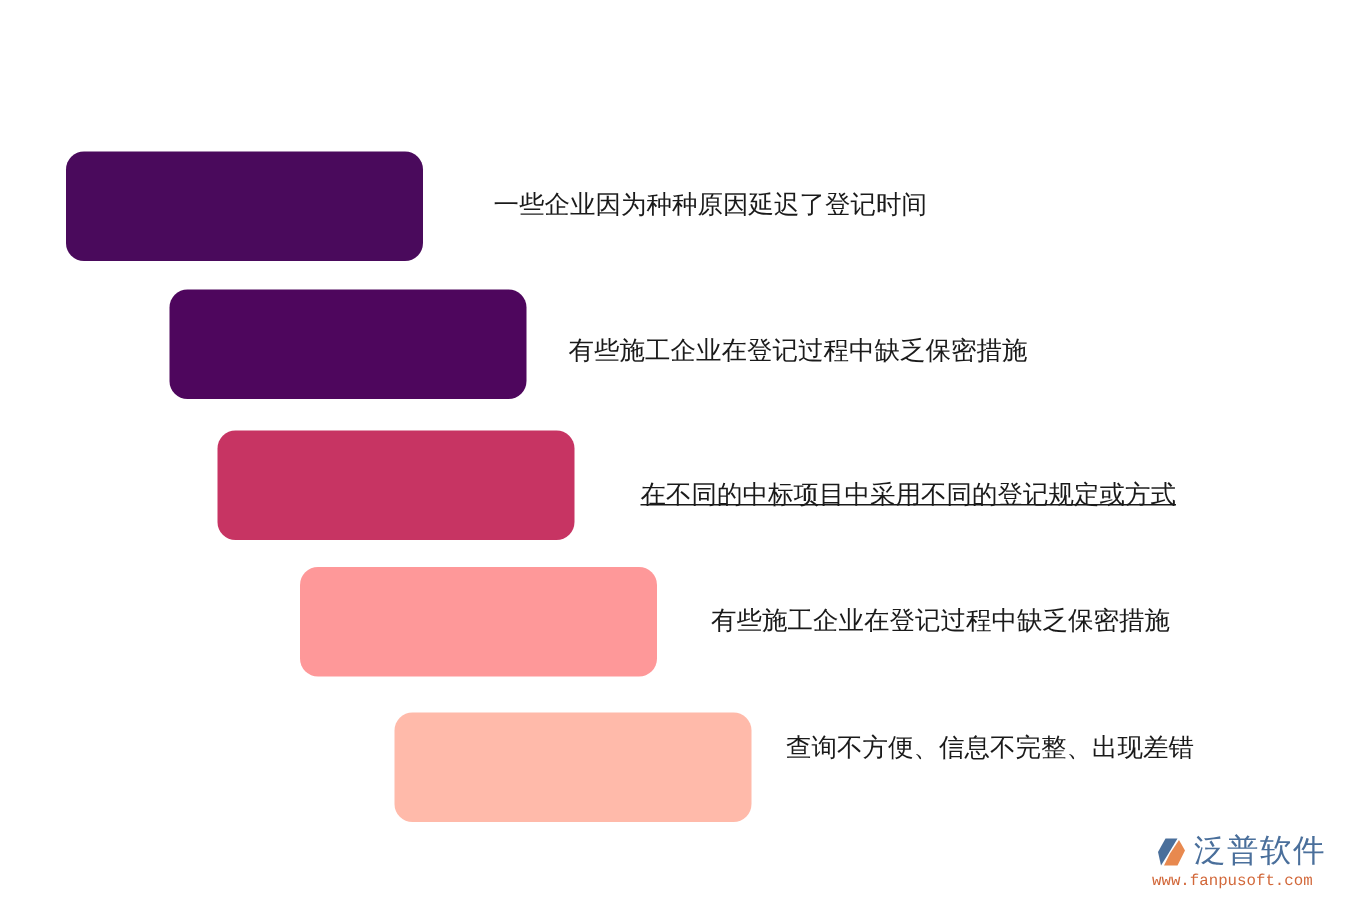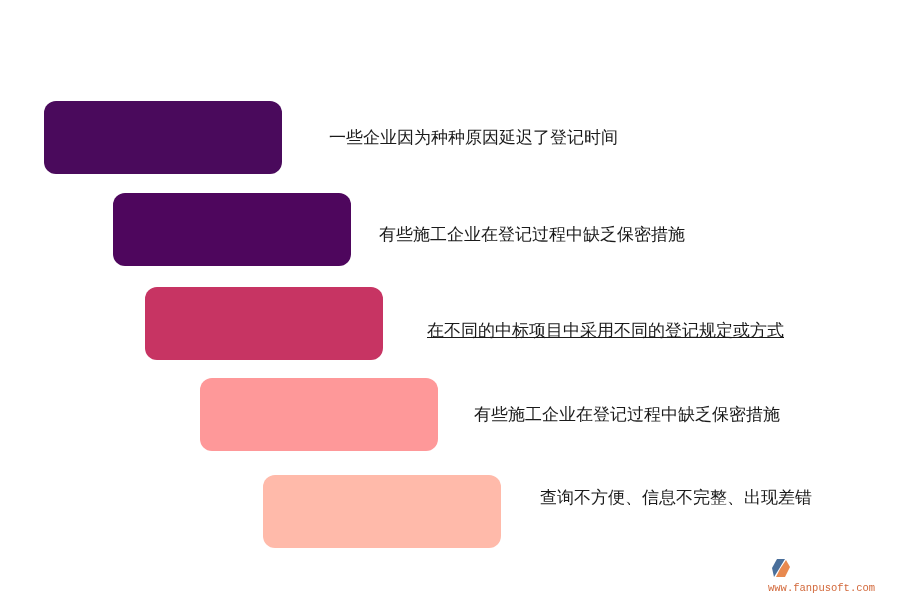--- a/index.html
+++ b/index.html
@@ -35,22 +35,23 @@
   <div class="bar" style="left:113px;top:193px;background:#4e065d;"></div>
   <div class="label" style="left:379px;top:224px;">有些施工企业在登记过程中缺乏保密措施</div>
 
   <div class="bar" style="left:145px;top:287px;background:#c73463;"></div>
   <div class="label" style="left:427px;top:320px;text-decoration:underline;">在不同的中标项目中采用不同的登记规定或方式</div>
 
   <div class="bar" style="left:200px;top:378px;background:#fe9899;"></div>
   <div class="label" style="left:474px;top:404px;">有些施工企业在登记过程中缺乏保密措施</div>
 
   <div class="bar" style="left:263px;top:475px;background:#ffbaaa;"></div>
-  <div class="label" style="left:540px;top:489px;font-family:Liberation Mono, monospace;">查询不方便、信息不完整、出现差错</div>
+  <div class="label" style="left:524px;top:489px;">查询不方便、信息不完整、出现差错</div>
 </div>
 
 <div class="logo">
   <svg class="logo-icon" viewBox="0 0 26 26">
     <path d="M4 13 L9 4 L17 4 L11 14 L6 22 Z" fill="#4a6f9b"></path>
     <path d="M12 14 L18 5 L22 12 L17 22 L8 22 Z" fill="#e8894f"></path>
   </svg>
+  <div class="logo-name">泛普软件</div>
   <div class="logo-url">www.fanpusoft.com</div>
 </div>
 
 </body></html>

